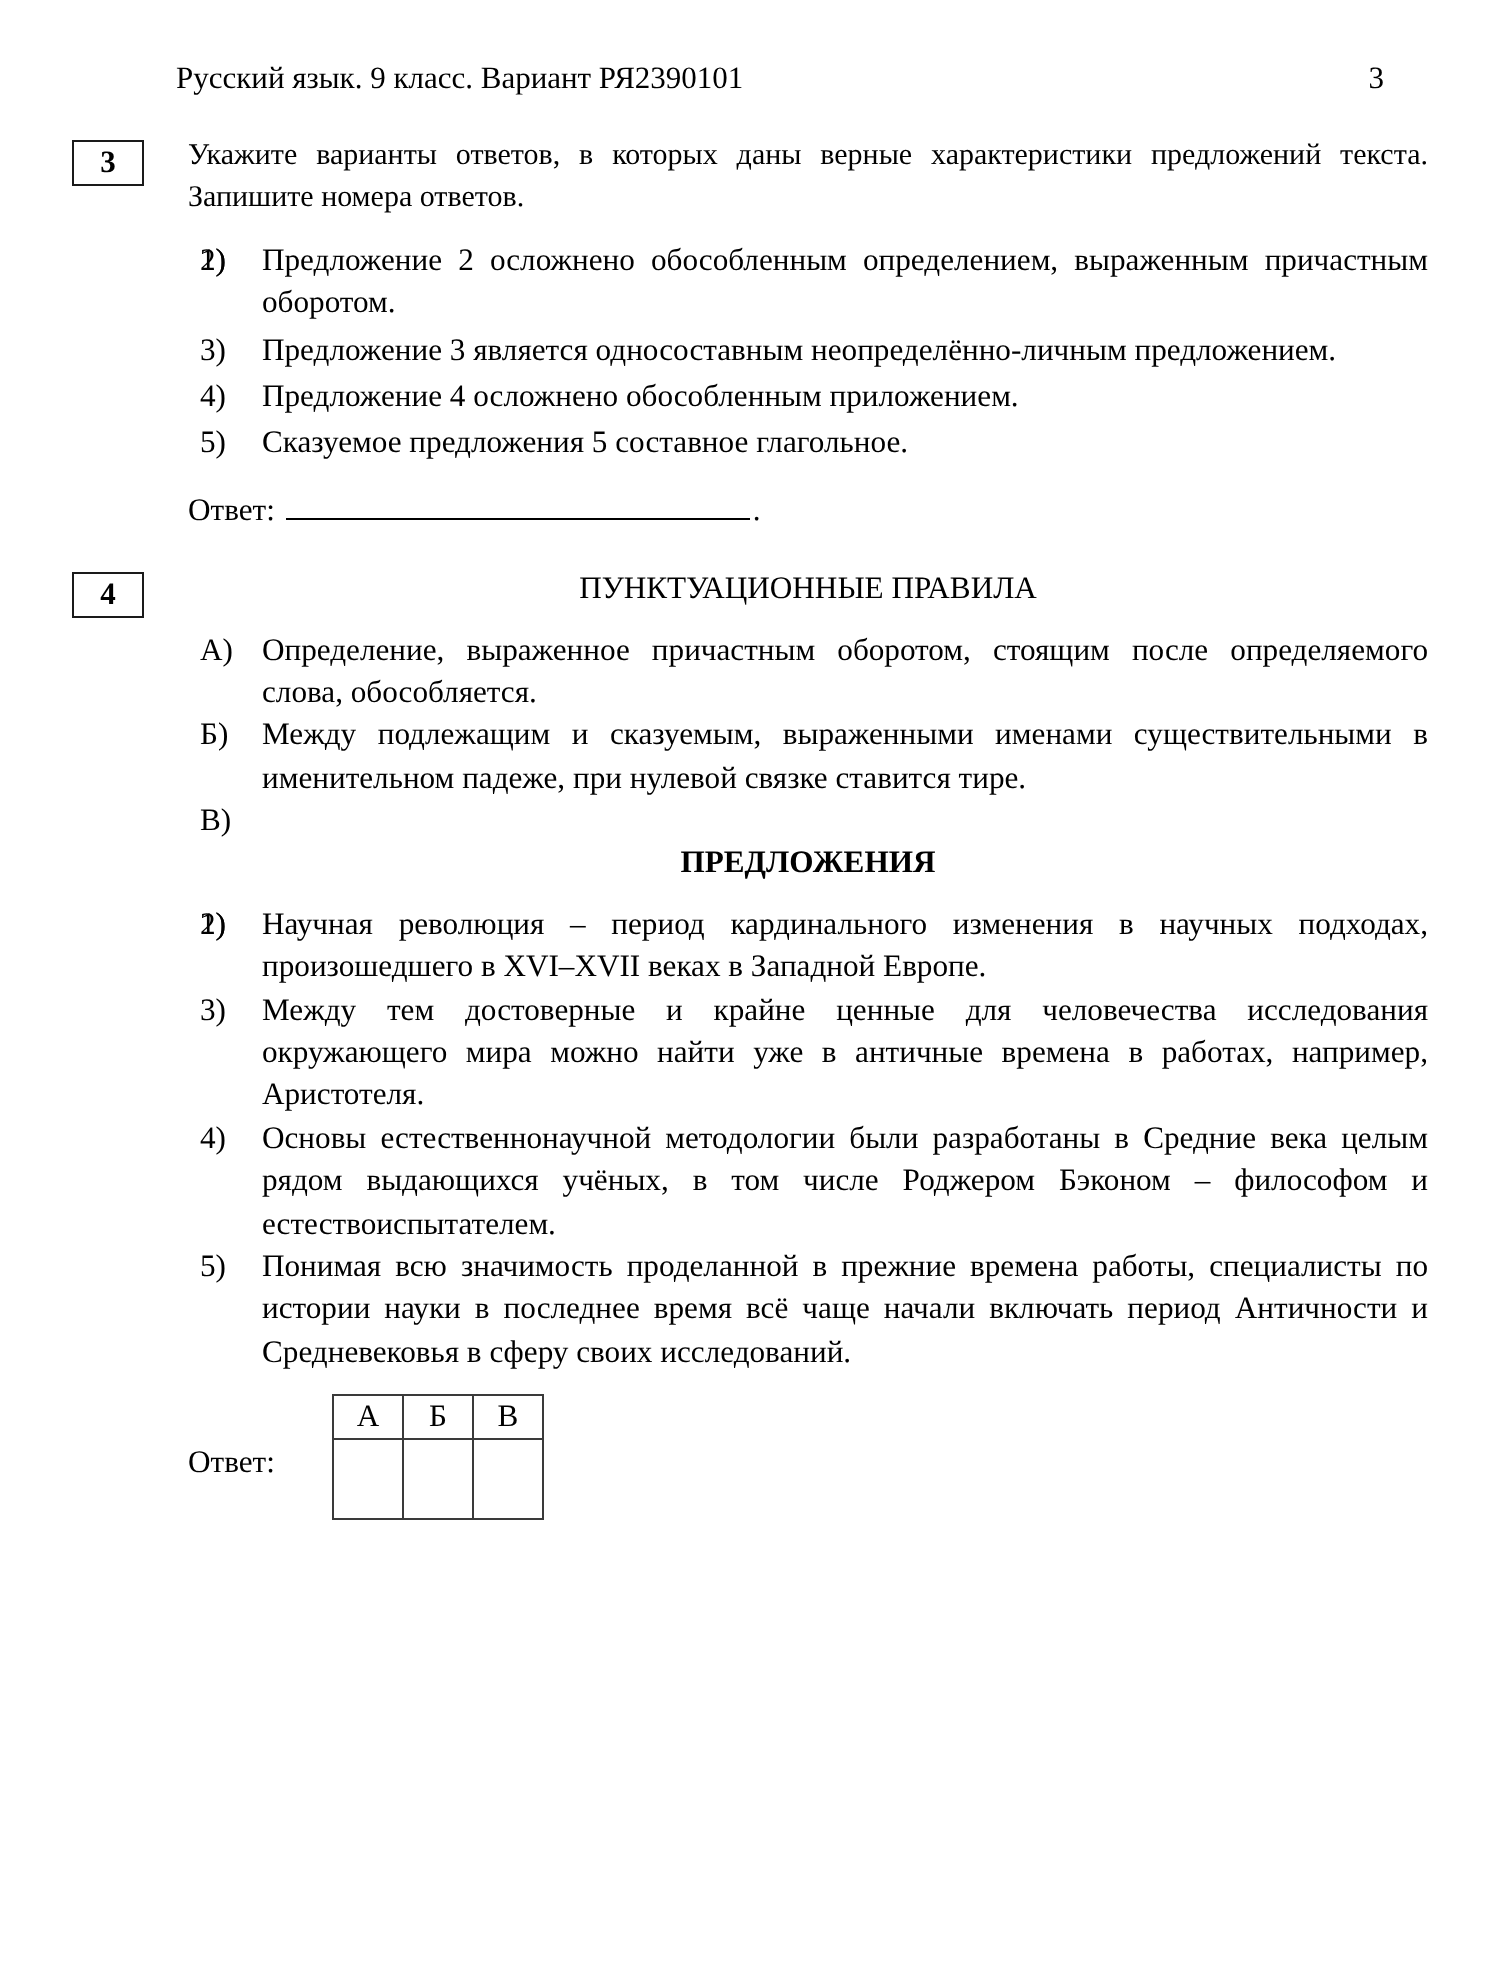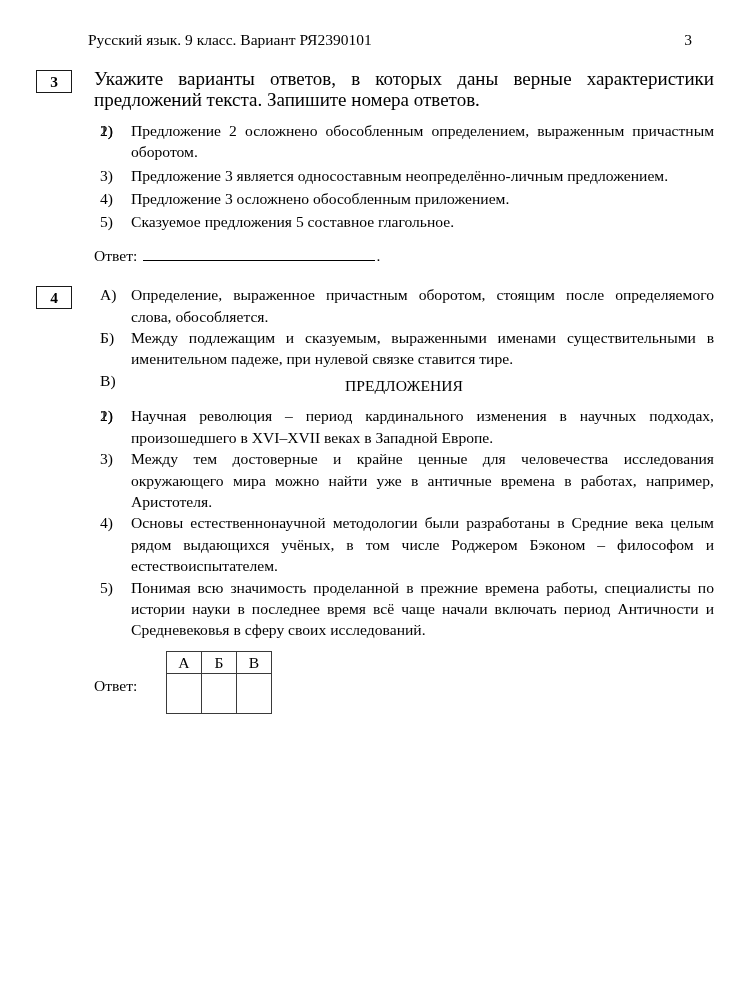--- a/index.html
+++ b/index.html
@@ -58,21 +58,21 @@
     font-size: 15.5px;
     line-height: 21px;
     font-weight: bold;
     background: #fff;
   }
   .task-body {
     margin-left: 58px;
   }
 
   .para {
-    font-size: 19px;
+    font-size: 15px;
     line-height: 21.4px;
     text-align: justify;
     text-justify: inter-word;
     margin: 0;
   }
 
   
   .itemlist {
     list-style: none;
     margin: 9px 0 0 0;
@@ -180,21 +180,21 @@
           <li>
             <span class="marker">2)</span>
             <span>Предложение 2 осложнено обособленным определением, выраженным причастным оборотом.</span>
           </li>
           <li>
             <span class="marker">3)</span>
             <span>Предложение 3 является односоставным неопределённо-личным предложением.</span>
           </li>
           <li>
             <span class="marker">4)</span>
-            <span>Предложение 3 осложнено обособленным приложением.</span>
+            <span>Предложение 4 осложнено обособленным приложением.</span>
           </li>
           <li>
             <span class="marker">5)</span>
             <span>Сказуемое предложения 5 составное глагольное.</span>
           </li>
         </ul>
 
         <div class="answer-line">
           <span class="answer-label">Ответ:</span>
           <span class="answer-rule"></span>
@@ -202,36 +202,37 @@
         </div>
 
       </div>
     </div>
 
     <div class="task" style="margin-top:18px;">
       <div class="task-num">4</div>
       <div class="task-body">
 
 
+        <div class="section-caption">ПУНКТУАЦИОННЫЕ ПРАВИЛА</div>
 
         <ul class="itemlist tight t4-lists">
           <li>
             <span class="marker">А)</span>
             <span>Определение, выраженное причастным оборотом, стоящим после определяемого слова, обособляется.</span>
           </li>
           <li>
             <span class="marker">Б)</span>
             <span>Между подлежащим и сказуемым, выраженными именами существительными в именительном падеже, при нулевой связке ставится тире.</span>
           </li>
           <li>
             <span class="marker">В)</span>
           </li>
         </ul>
 
-        <div class="section-caption" style="margin-top:5px;">ПРЕДЛОЖЕНИЯ</div>
+        <div class="section-caption" style="margin-top:21px;font-weight:bold;">ПРЕДЛОЖЕНИЯ</div>
 
         <ul class="itemlist tight t4-lists">
           <li>
             <span class="marker">1)</span>
           </li>
           <li>
             <span class="marker">2)</span>
             <span>Научная революция – период кардинального изменения в научных подходах, произошедшего в XVI–XVII веках в Западной Европе.</span>
           </li>
           <li>

